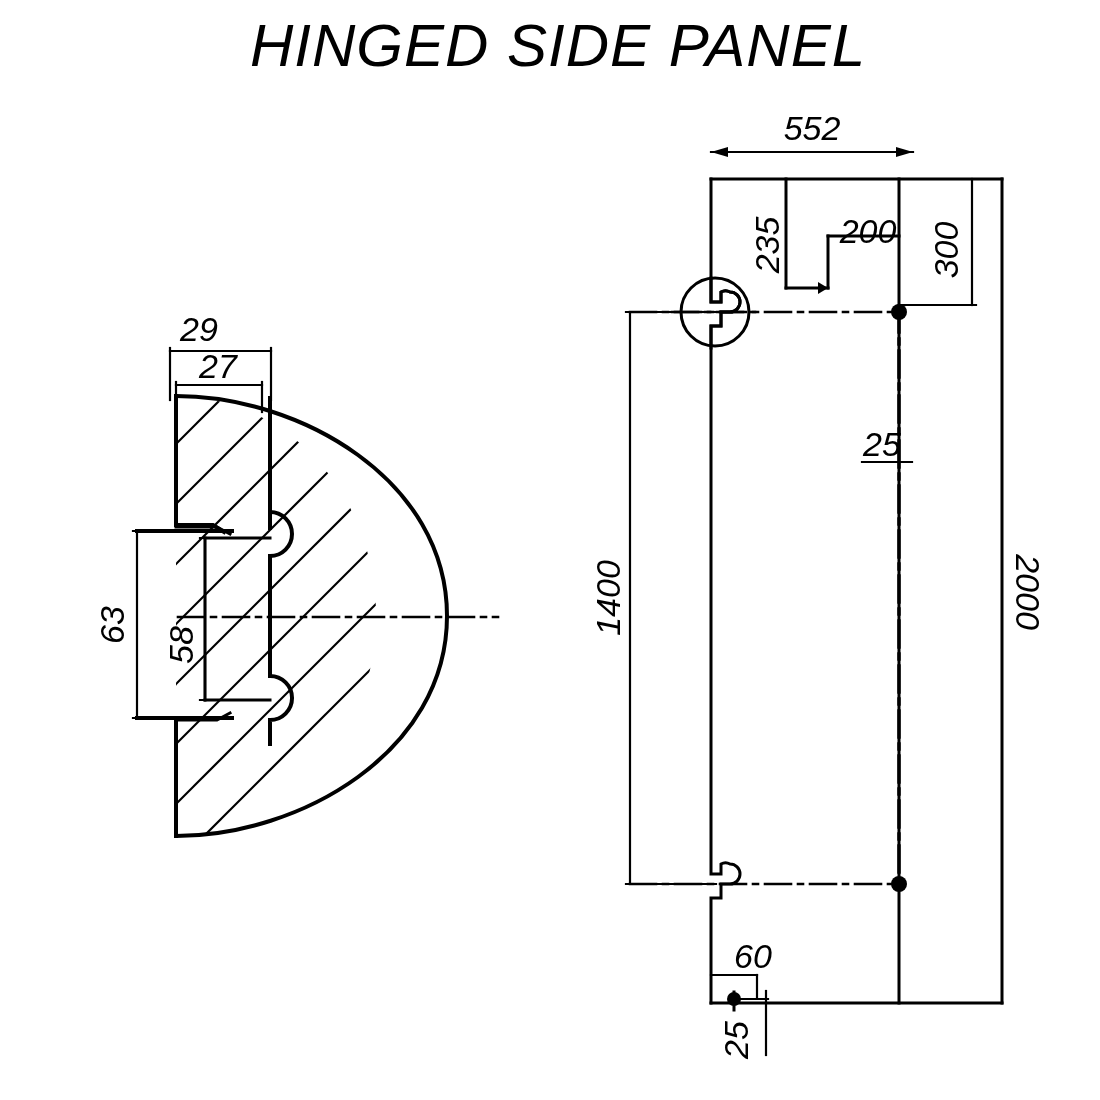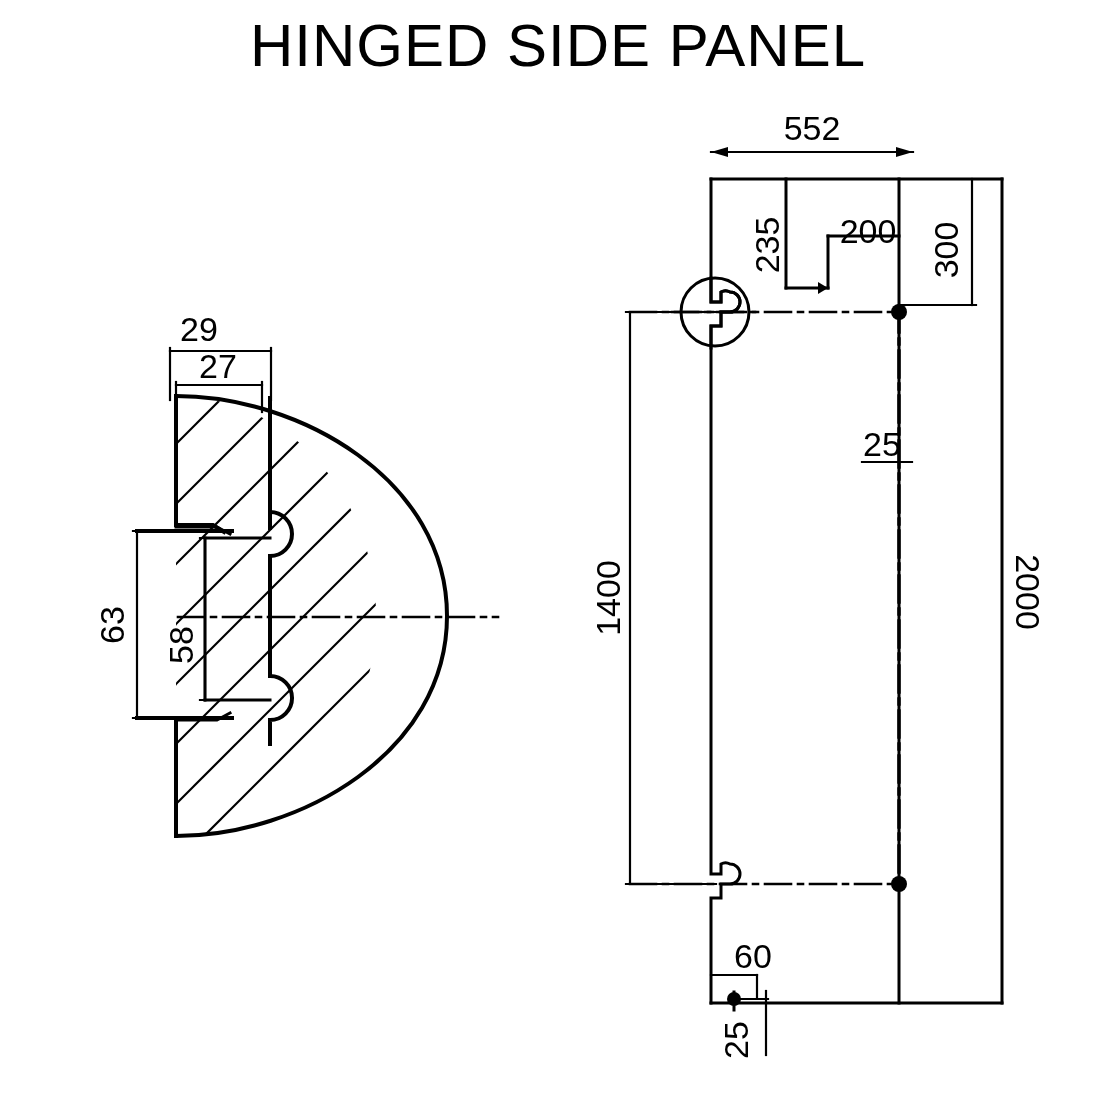--- a/index.html
+++ b/index.html
@@ -13,20 +13,21 @@
     position: relative;
     font-family: "Liberation Sans", sans-serif;
     overflow: hidden;
   }
   #drawing-root {
     position: absolute;
     left: 0;
     top: 0;
     width: 1100px;
     height: 840px;
+    font-style: italic;
   }
   svg.sheet {
     display: block;
     width: 1100px;
     height: 1100px;
     background: #ffffff;
   }
   .ln {
     stroke: #000000;
     fill: none;

